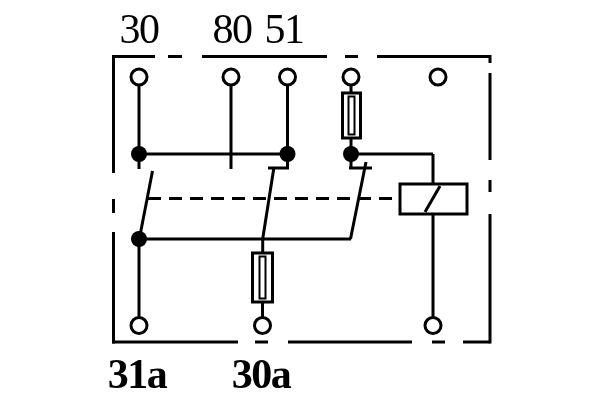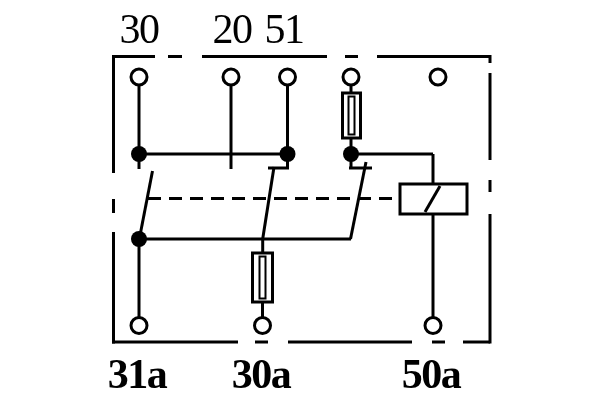--- a/index.html
+++ b/index.html
@@ -115,19 +115,18 @@
       <circle cx="287.5" cy="77" r="8"></circle>
       <circle cx="351" cy="77" r="8"></circle>
       <circle cx="438" cy="77" r="8"></circle>
       <circle cx="139" cy="325.5" r="8"></circle>
       <circle cx="262.5" cy="325.5" r="8"></circle>
       <circle cx="433" cy="325.5" r="8"></circle>
     </g>
   </svg>
 
   <div class="lbl lbl-top" style="left:139px">30</div>
-  <div class="lbl lbl-top" style="left:232px">20</div>
+  <div class="lbl lbl-top" style="left:232px">80</div>
   <div class="lbl lbl-top" style="left:284px">51</div>
 
   <div class="lbl lbl-bottom" style="left:137px">31a</div>
   <div class="lbl lbl-bottom" style="left:261px">30a</div>
-  <div class="lbl lbl-bottom" style="left:431px">50a</div>
 </div>
 
 </body></html>

